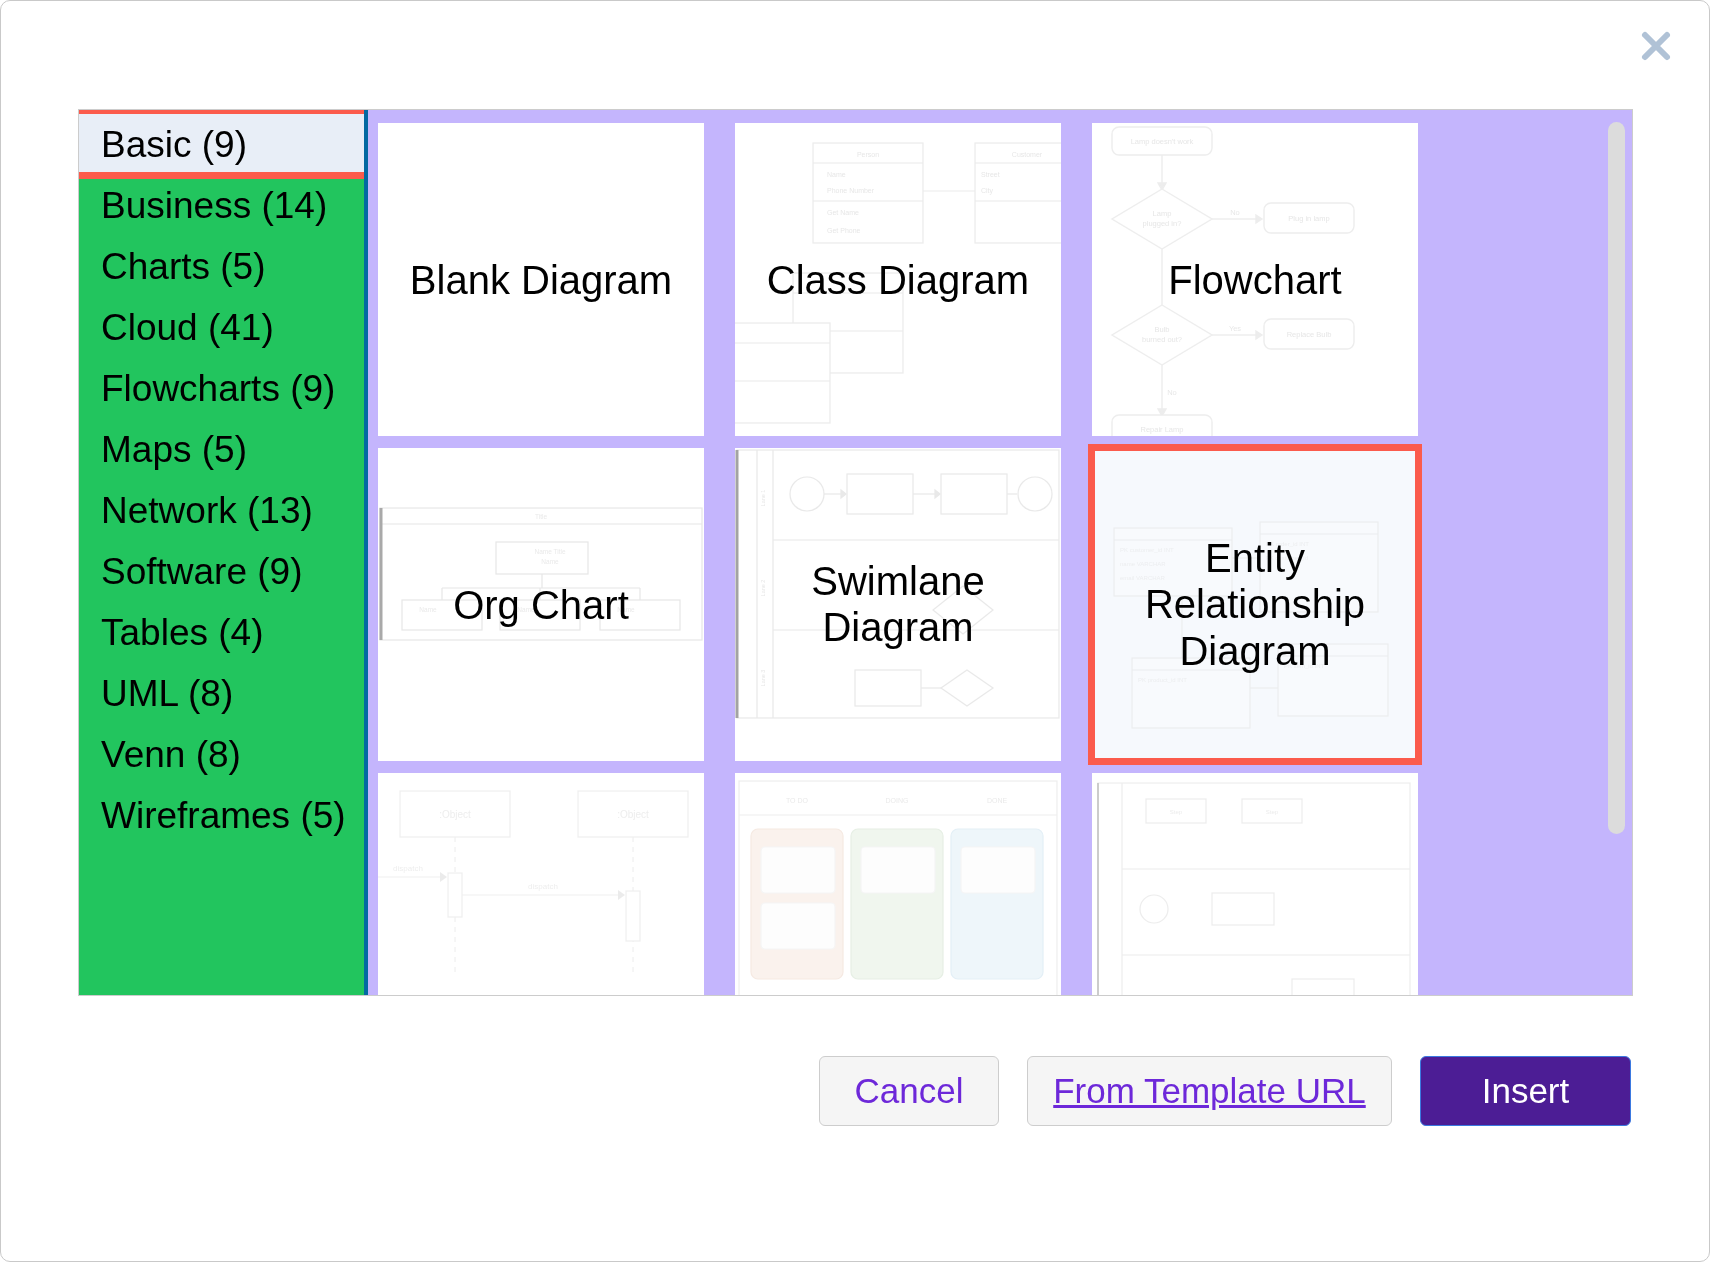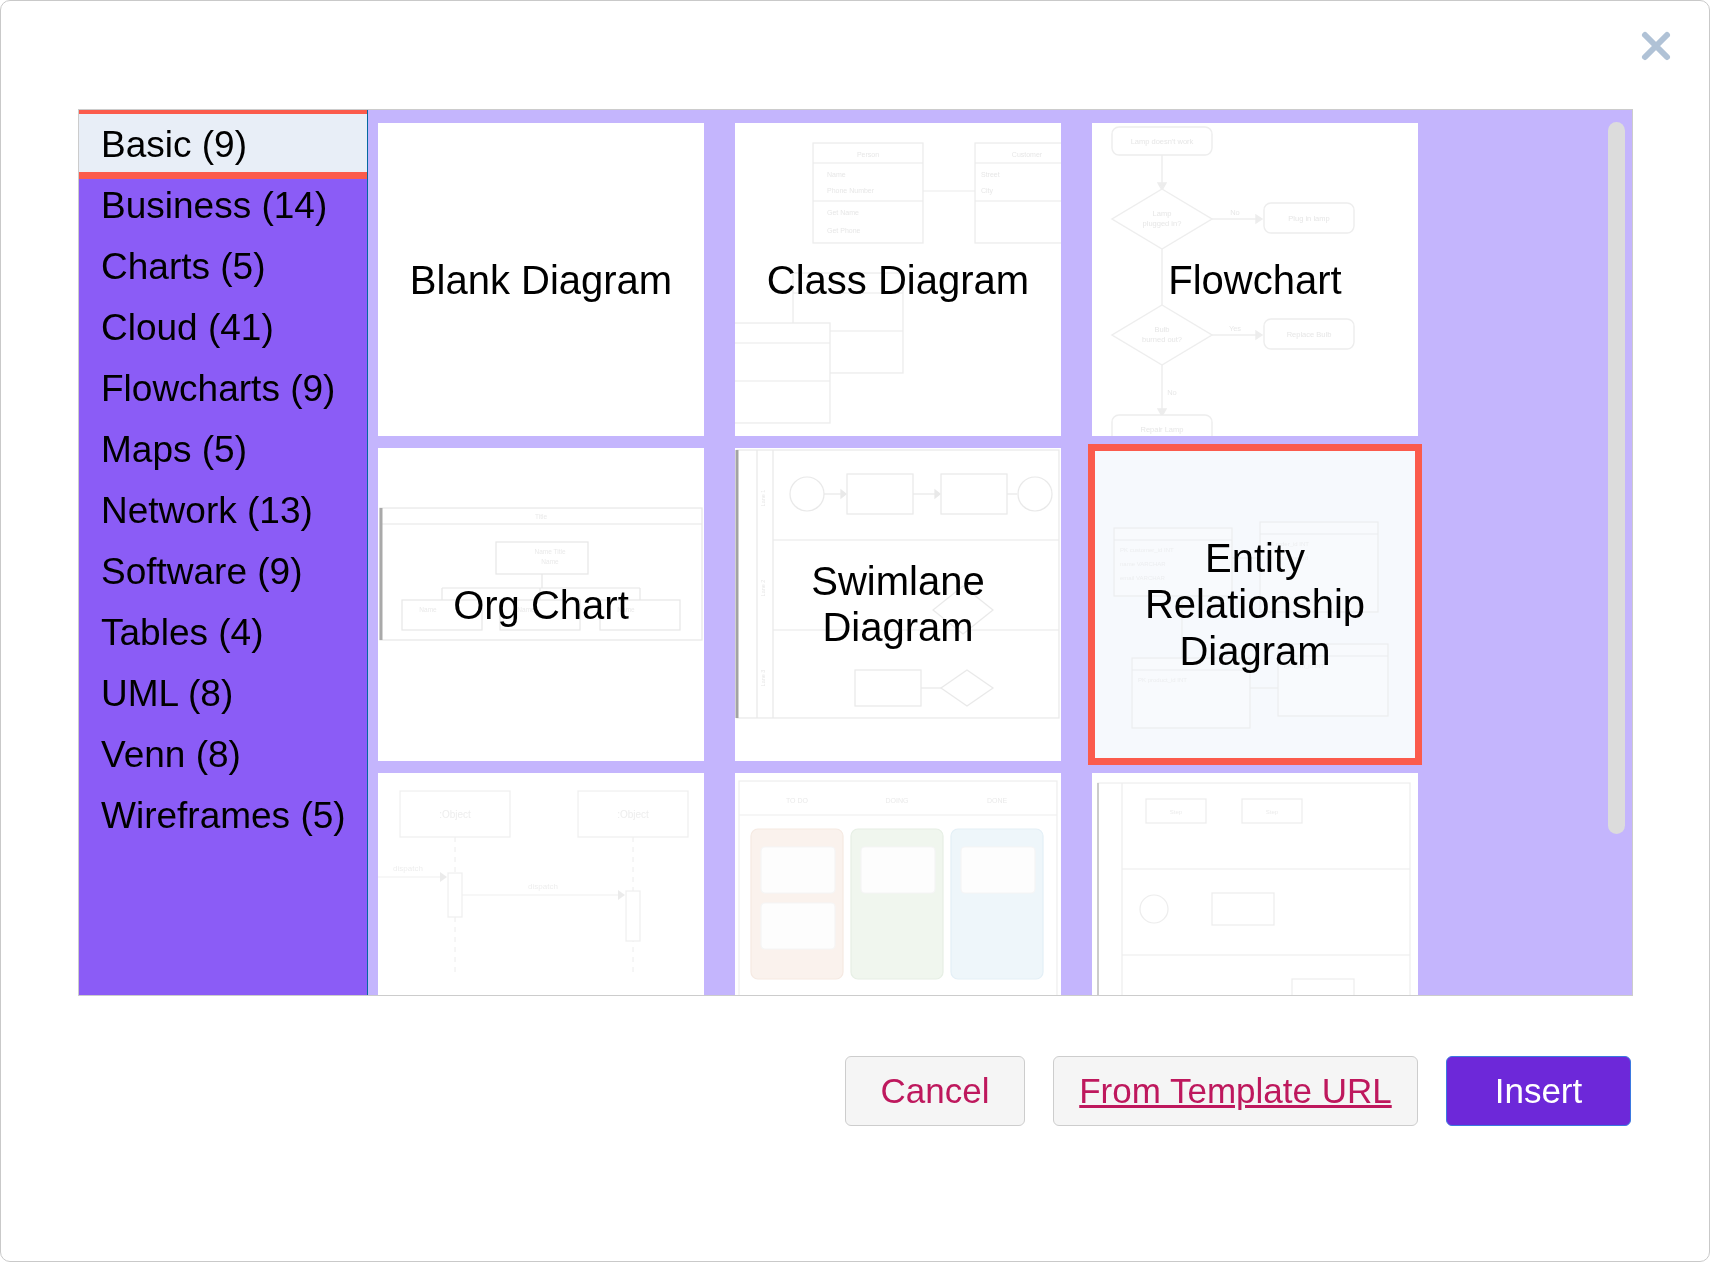--- a/index.html
+++ b/index.html
@@ -31,22 +31,22 @@
     width:1555px;height:887px;
     border:1px solid #cccccc;
     box-sizing:border-box;
     background:#ffffff;
     display:flex;
   }
   
   #category-sidebar{
     width:289px;height:100%;
     box-sizing:border-box;
-    border-right:1px solid #0369a1;
-    background:#8b5cf6;
+    border-right:4px solid #0369a1;
+    background:#22c55e;
     padding-top:4px;
     overflow:hidden;
     position:relative;
   }
   .cat-item{
     height:61px;line-height:61px;
     padding-left:22px;
     font-size:37px;
     color:#000000;
     white-space:nowrap;
@@ -139,27 +139,27 @@
     border-radius:6px;
     box-sizing:border-box;
     cursor:pointer;
     height:70px;
     display:flex;align-items:center;justify-content:center;
     white-space:nowrap;
   }
   .btn-secondary{
     background:#f5f5f5;
     border:1px solid #cdcdcd;
-    color:#be185d;
+    color:#6d28d9;
   }
   #cancel-button{width:180px;}
   #from-template-url-button{width:365px;text-decoration:underline;}
   #insert-button{
-    width:185px;
-    background:#6d28d9;
+    width:211px;
+    background:#4c1d95;
     border:1px solid #3b79e0;
     color:#ffffff;
   }
 </style>
 </head>
 <body>
 
 <div id="dialog-window">
 
   <div id="close-button">

